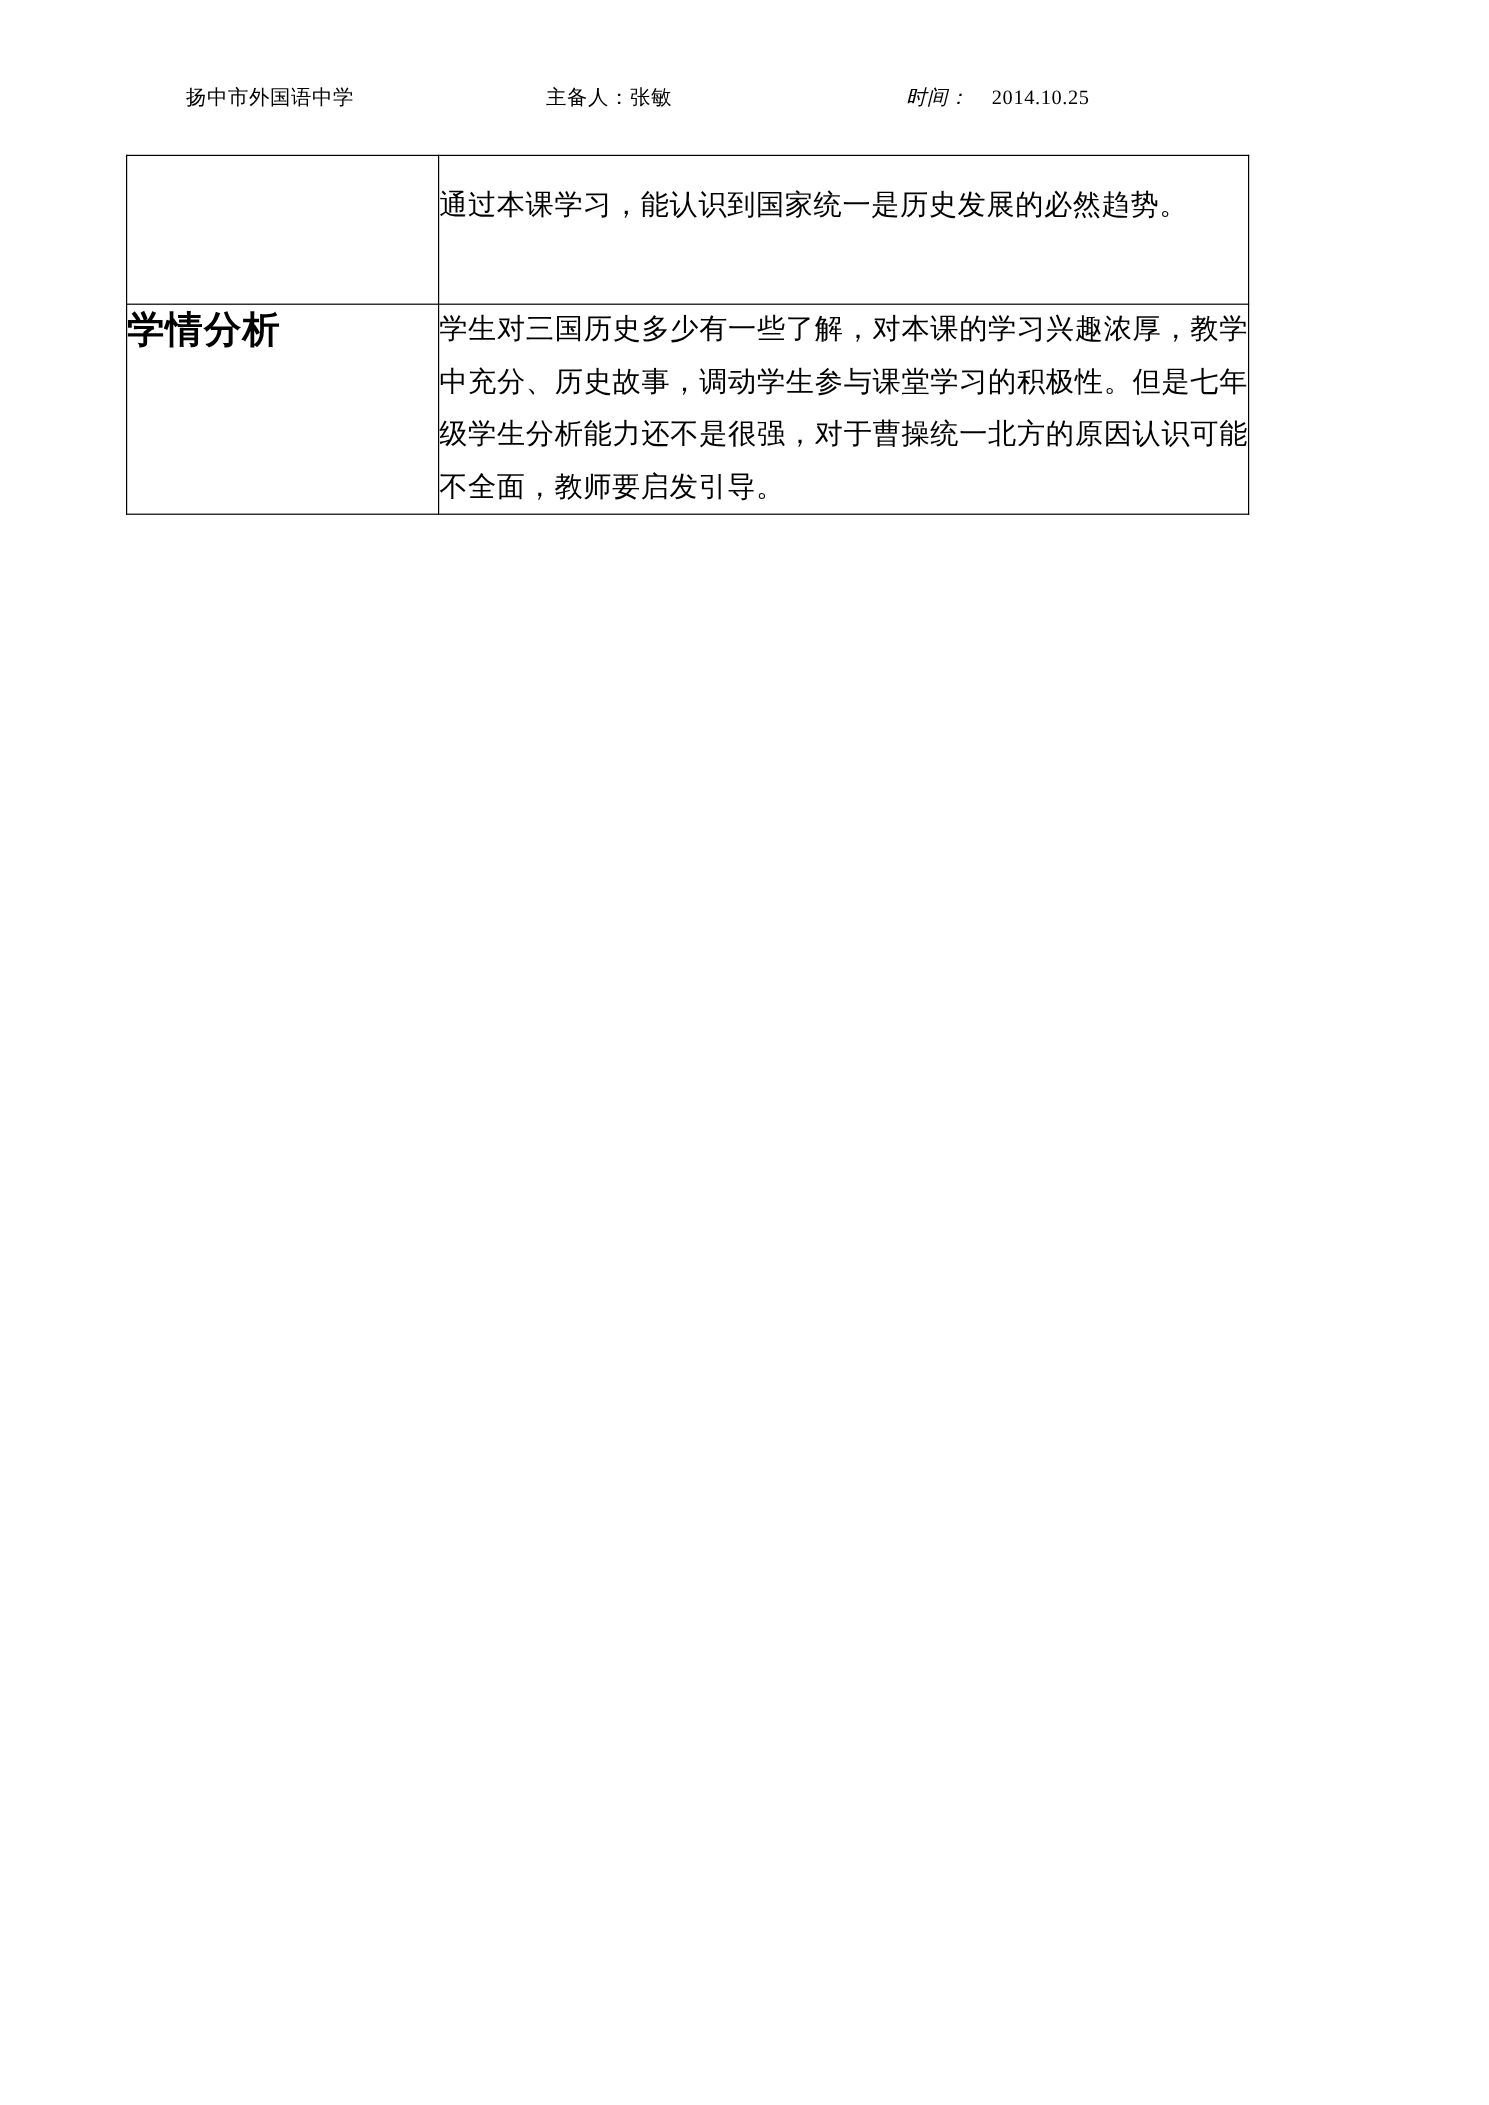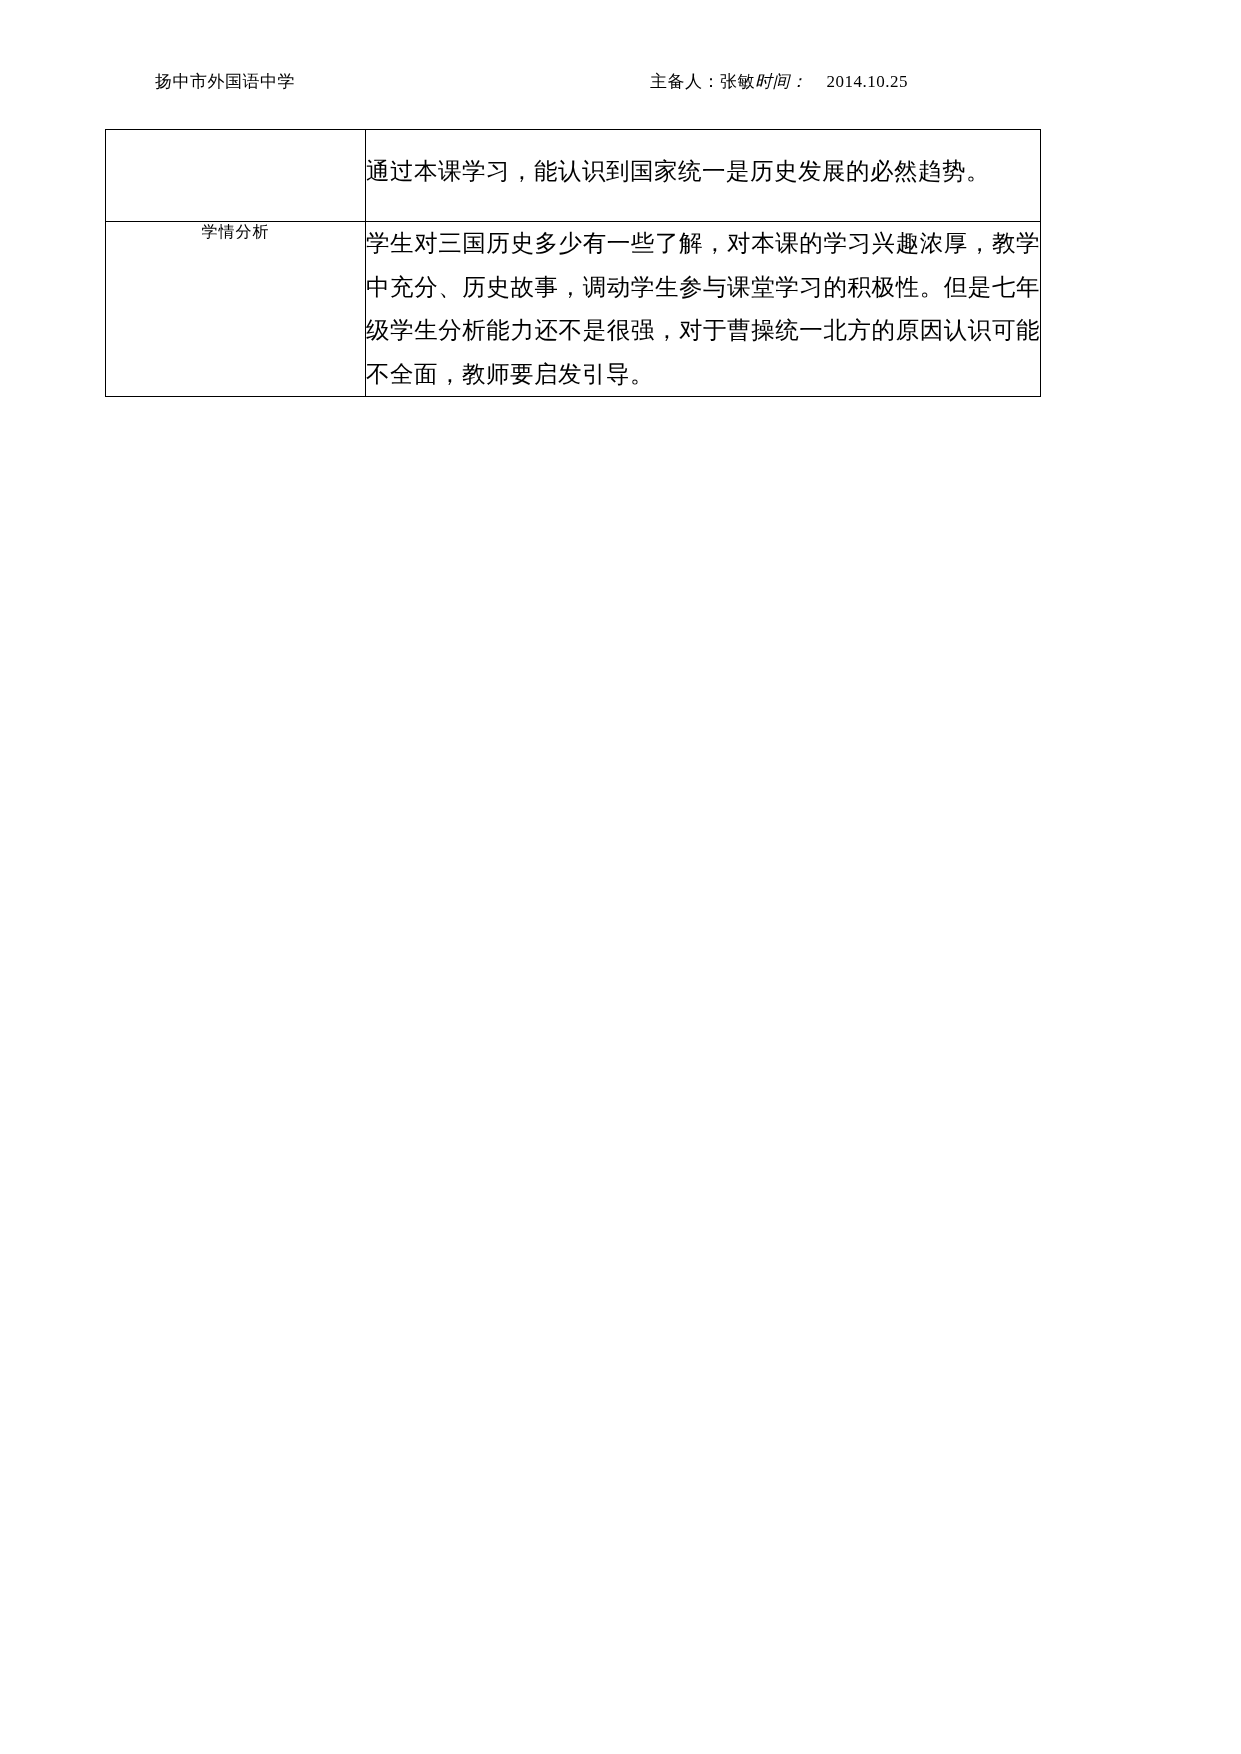--- a/index.html
+++ b/index.html
@@ -29,21 +29,20 @@
     font-size: 17px;
     letter-spacing: 0.5px;
     margin-left: 50px;
     margin-bottom: 36px;
   }
   .doc-header .school {
     width: 300px;
   }
   .doc-header .author {
     width: 300px;
-    text-align: right;
   }
   .doc-header .date {
     white-space: nowrap;
   }
   .doc-header .date .label {
     margin-right: 19px;
     font-style: italic;
   }
   
   table.lesson-table {
@@ -52,39 +51,39 @@
     margin-left: 0px;
     table-layout: fixed;
   }
   table.lesson-table td {
     border: 1px solid #000000;
     vertical-align: top;
     padding: 0;
   }
   td.label-cell {
     width: 259px;
-    text-align: center;
+    text-align: left;
     font-family: "Liberation Sans", "DejaVu Sans", sans-serif;
-    font-weight: normal;
-    font-size: 16px;
+    font-weight: bold;
+    font-size: 31px;
     padding-top: 22px;
     letter-spacing: 1px;
   }
   td.body-cell {
     width: 674px;
     font-size: 23.5px;
     line-height: 1.85;
     padding: 16px 14px 16px 16px;
     text-align: justify;
     text-justify: inter-ideograph;
     letter-spacing: 0.5px;
   }
   .row-top .body-cell {
     padding-top: 20px;
-    padding-bottom: 28px;
+    padding-bottom: 60px;
   }
   .indent2 {
     text-indent: 2em;
   }
 </style>
 </head>
 <body>
 
 <div class="page">
 

